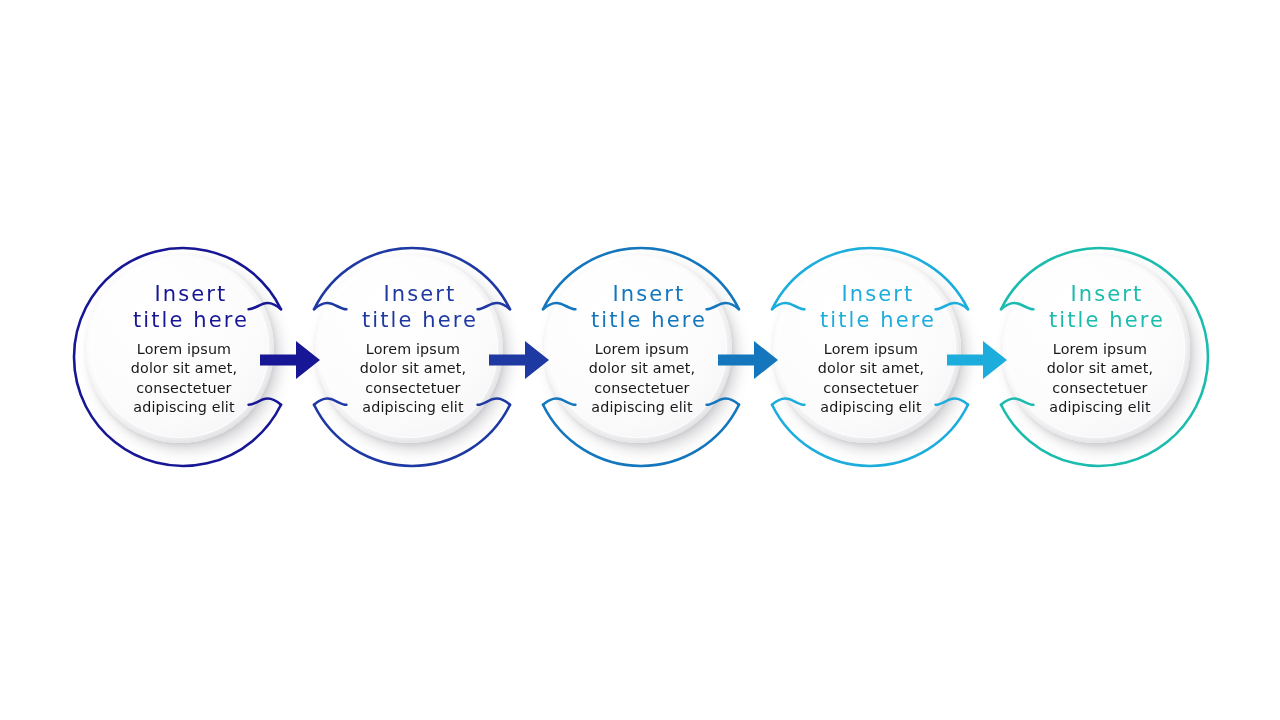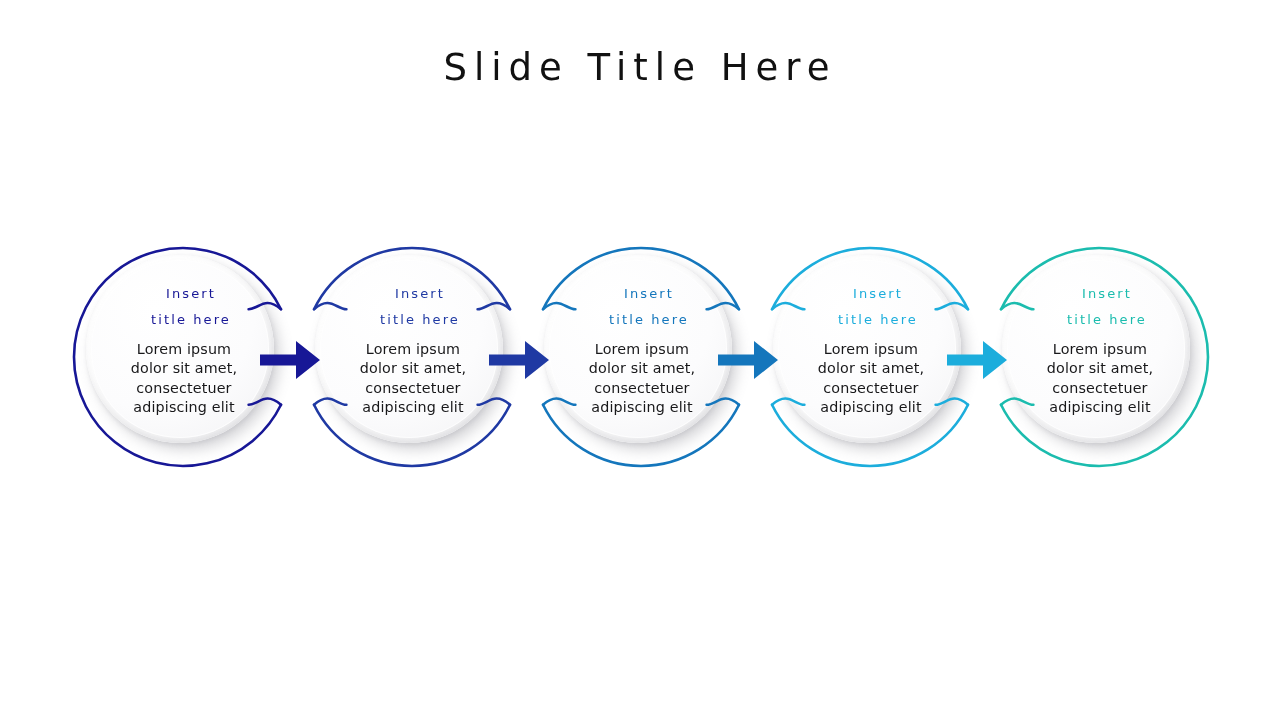--- a/index.html
+++ b/index.html
@@ -102,21 +102,21 @@
     height: 188px;
     display: flex;
     flex-direction: column;
     align-items: center;
     justify-content: center;
     text-align: center;
     z-index: 3;
   }
   .node-title {
     font-family: "DejaVu Sans", "Liberation Sans", sans-serif;
-    font-size: 13px;
+    font-size: 21px;
     line-height: 26px;
     letter-spacing: 2.1px;
     font-weight: 400;
     white-space: pre-line;
     margin-bottom: 7px;
     margin-left: 14px;
     margin-right: -8px;
   }
   .node-body {
     font-family: "DejaVu Sans", "Liberation Sans", sans-serif;
@@ -136,21 +136,20 @@
     height: 46px;
     z-index: 4;
   }
   .arrow svg { display: block; width: 74px; height: 46px; overflow: visible; }
 </style>
 </head>
 <body>
 
 <div id="slide">
 
-  <div id="slide-title">Slide Title Here</div>
 
   <div id="diagram">
       <div class="node" style="left: 65px;">
         <div class="disc"></div>
         <svg class="ring-svg" viewBox="0 0 236 236">
           <path d="M 215.97 165.78 A 109 109 0 1 1 215.97 70.22" stroke="#171796" stroke-width="2.6" stroke-linecap="round" fill="none"></path>
           <path d="M 215.97 70.22 C 199.97 56.22, 193.61 70.22, 183.61 70.22" stroke="#171796" stroke-width="2.6" stroke-linecap="round" fill="none"></path>
           <circle cx="183.61" cy="70.22" r="3.4" fill="#171796" stroke="none"></circle>
           <path d="M 215.97 165.78 C 199.97 151.78, 193.61 165.78, 183.61 165.78" stroke="#171796" stroke-width="2.6" stroke-linecap="round" fill="none"></path>
           <circle cx="183.61" cy="165.78" r="3.4" fill="#171796" stroke="none"></circle>

